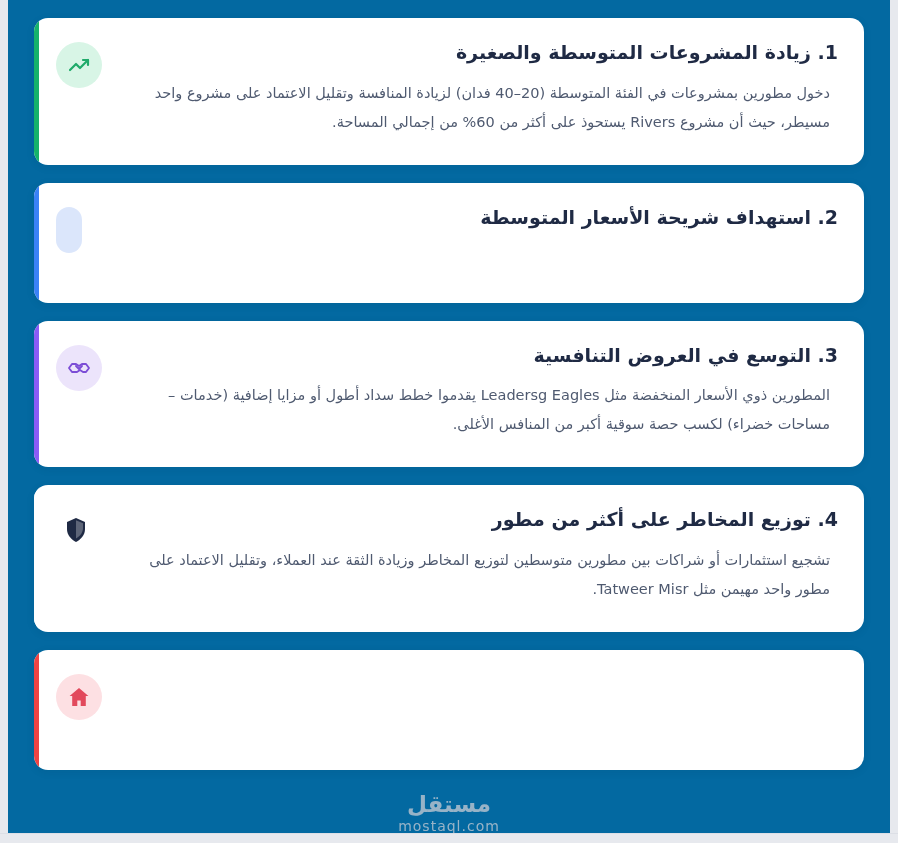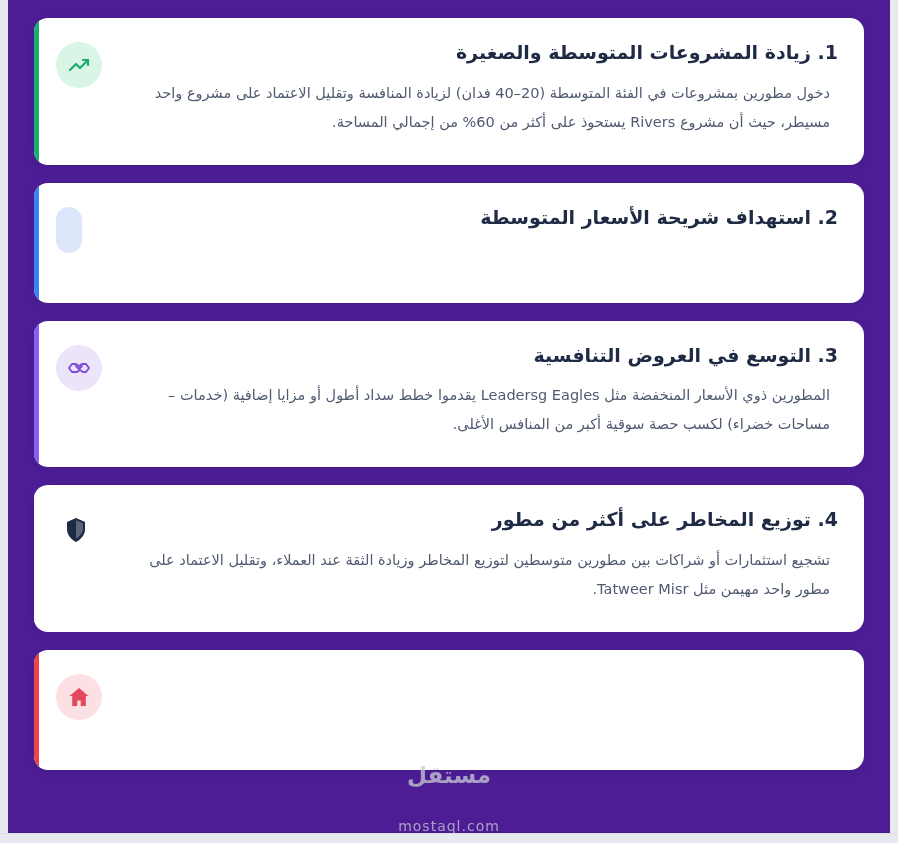--- a/index.html
+++ b/index.html
@@ -11,21 +11,21 @@
     background: #f4f5f7;
     font-family: "DejaVu Sans", "Liberation Sans", sans-serif;
   }
   body {
     overflow: hidden;
     position: relative;
   }
   .page {
     width: 898px;
     height: 843px;
-    background: #4c1d95;
+    background: #0369a1;
     padding: 18px 34px 0 34px;
     position: relative;
   }
   .cards {
     display: flex;
     flex-direction: column;
     gap: 18px;
   }
   .card {
     position: relative;
@@ -108,21 +108,20 @@
   .watermark .wm-ar {
     font-size: 23px;
     font-weight: bold;
     letter-spacing: 1px;
     line-height: 1.1;
   }
   .watermark .wm-en {
     font-size: 14px;
     letter-spacing: 1px;
     line-height: 1.3;
-    margin-top: 29px;
   }
   .bottom-bar {
     position: absolute;
     left: 0;
     right: 0;
     bottom: 0;
     height: 10px;
     background: #e7e9ee;
     border-top: 1px solid #dcdfe6;
   }

